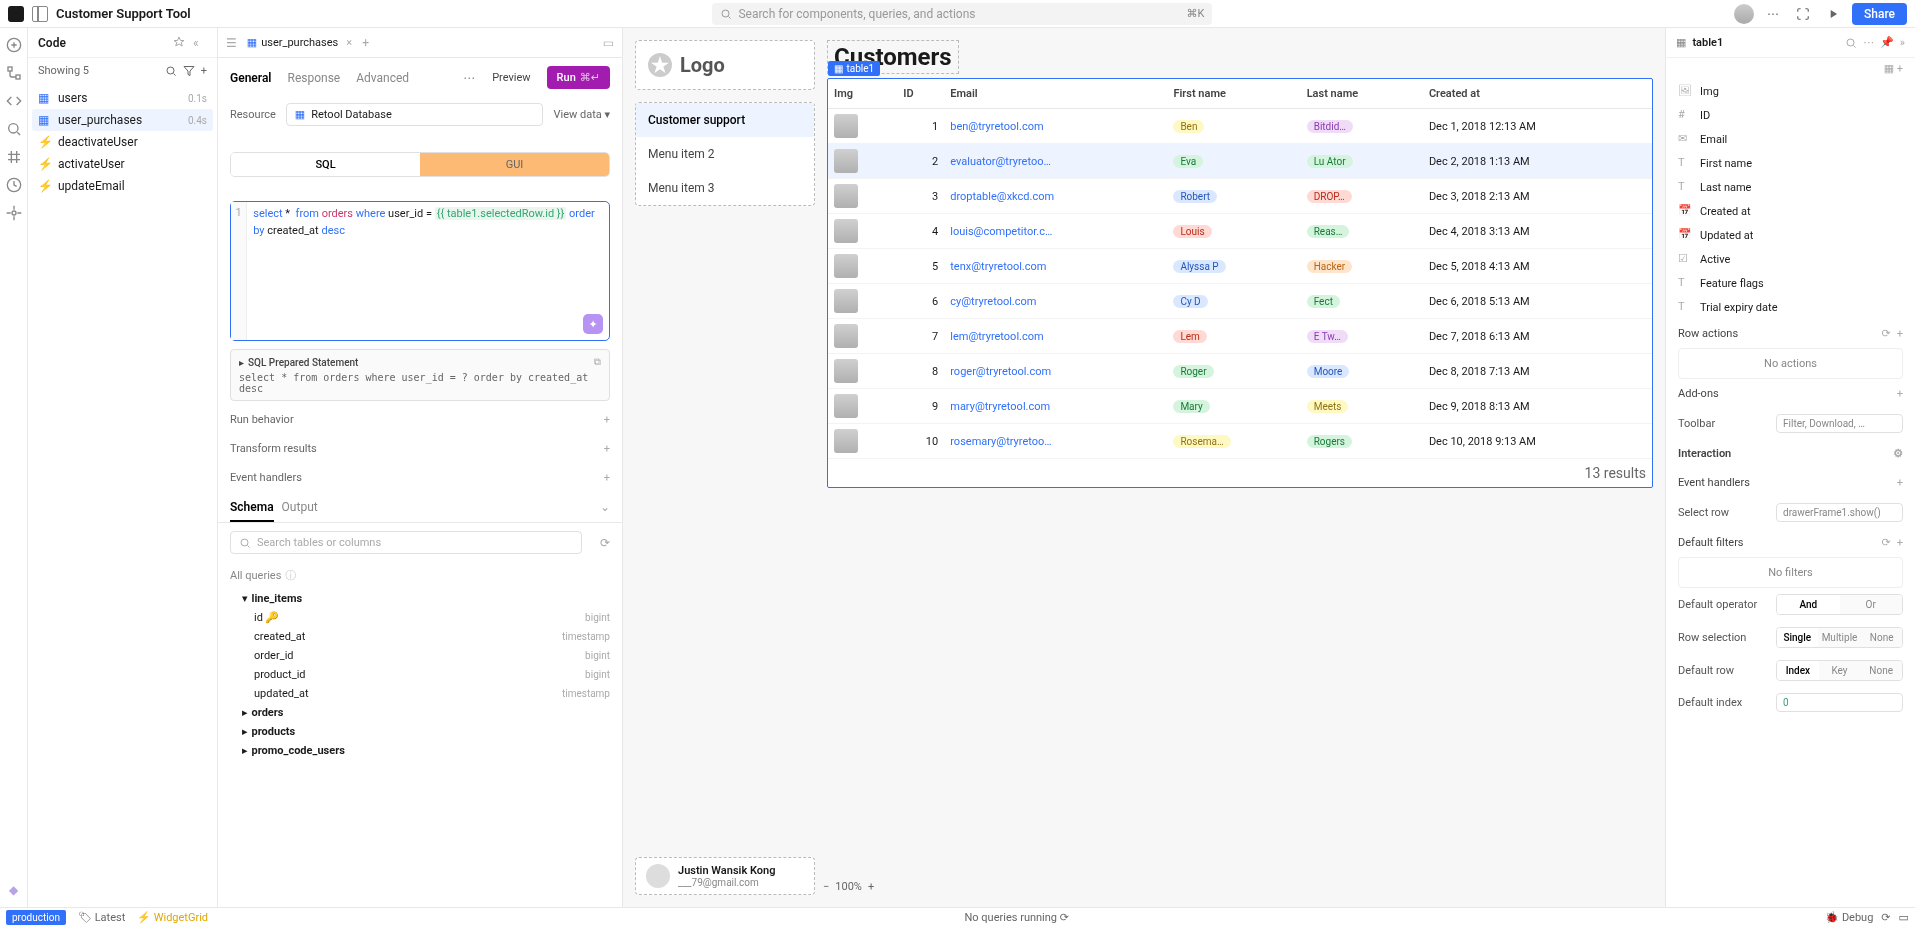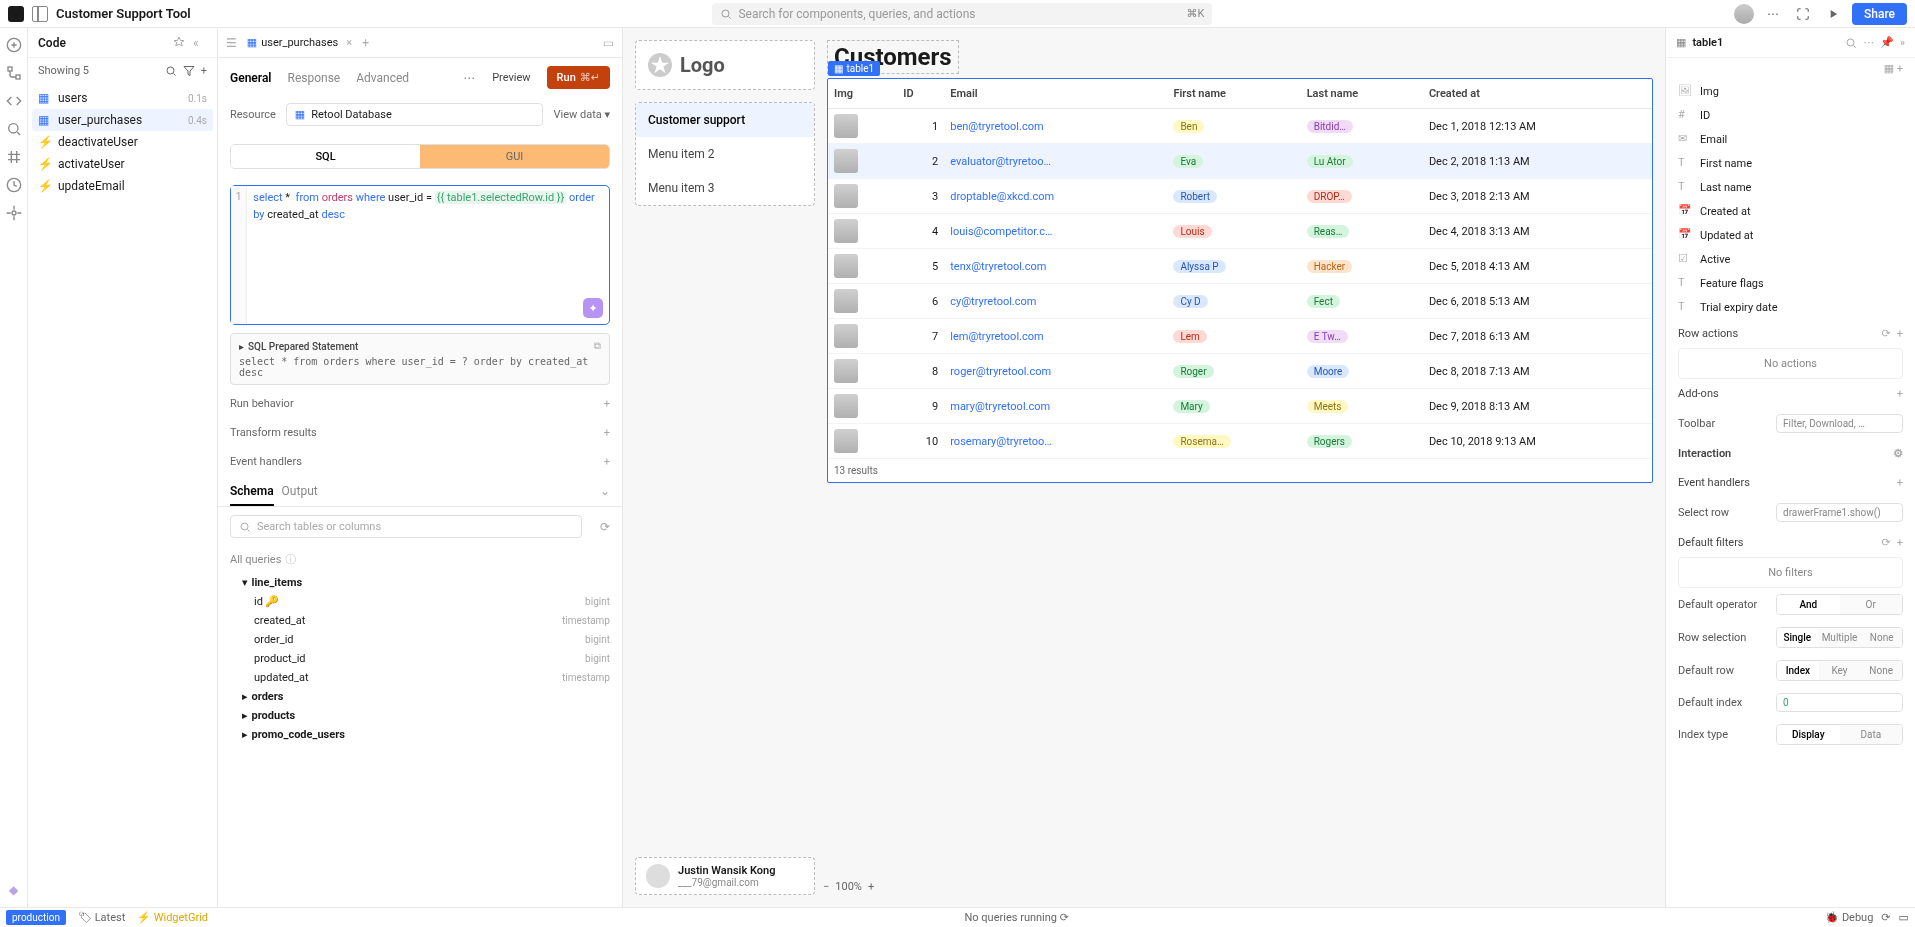--- a/index.html
+++ b/index.html
@@ -37,26 +37,26 @@
 .tabs-bar{height:30px;display:flex;align-items:center;padding:0 8px;gap:6px;border-bottom:1px solid #e8e8e8}
 .tab{display:flex;align-items:center;gap:4px;padding:0 4px;height:100%;font-size:11px}
 .tab-x{color:#aaa;margin-left:4px;cursor:pointer}
 .plus-tab{color:#aaa;cursor:pointer}
 .sub-tabs{display:flex;align-items:center;padding:8px 12px;gap:16px;font-size:12px}
 .sub-tab{color:#888;cursor:pointer}
 .sub-tab.active{color:#000;font-weight:600}
 .sub-tabs-right{margin-left:auto;display:flex;gap:8px;align-items:center}
 .dots{color:#888;cursor:pointer;letter-spacing:1px}
 .preview-btn{padding:4px 8px;border-radius:4px;font-size:11px;cursor:pointer;color:#444}
-.run-btn{background:#c2410c;color:#fff;padding:5px 10px;border-radius:4px;font-size:11px;font-weight:500;cursor:pointer;display:flex;align-items:center;gap:4px}
+.run-btn{background:#a21caf;color:#fff;padding:5px 10px;border-radius:4px;font-size:11px;font-weight:500;cursor:pointer;display:flex;align-items:center;gap:4px}
 .resource-row{display:flex;align-items:center;padding:6px 12px;gap:10px}
 .resource-row .lbl{color:#666;font-size:11px}
 .resource-sel{flex:1;border:1px solid #e0e0e0;border-radius:4px;padding:4px 8px;display:flex;align-items:center;gap:6px;font-size:11px}
 .view-data{color:#666;font-size:11px;cursor:pointer}
-.sql-gui-toggle{display:flex;margin:12px 12px;border:1px solid #e0e0e0;border-radius:5px;overflow:hidden}
+.sql-gui-toggle{display:flex;margin:20px 12px;border:1px solid #e0e0e0;border-radius:5px;overflow:hidden}
 .sql-gui-toggle>div{flex:1;text-align:center;padding:5px;font-size:11px;cursor:pointer;color:#666}
 .sql-gui-toggle>div.active{background:#fff;color:#000;font-weight:500}
 .sql-gui-toggle>div:not(.active){background:#fdba74}
 .sql-editor{margin:4px 12px;border:1.5px solid #3170f9;border-radius:5px;height:140px;display:flex;font-family:Menlo,monospace;font-size:11px;position:relative}
 .gutter{width:20px;background:#fafafa;border-right:1px solid #eee;padding:4px 0;text-align:center;color:#aaa}
 .sql-content{padding:4px 6px;line-height:1.5;white-space:pre-wrap;word-break:break-all}
 .kw{color:#3170f9}.tbl{color:#c73967}.var{color:#38a572;background:#e8f6ee;padding:0 2px;border-radius:2px}
 .ai-badge{position:absolute;bottom:6px;right:6px;width:20px;height:20px;background:#b794f4;border-radius:5px;display:flex;align-items:center;justify-content:center;color:#fff}
 .prep-stmt{margin:4px 12px;border:1px solid #e0e0e0;border-radius:4px;padding:6px 8px;font-size:10px;background:#fafafa}
 .prep-stmt .hdr{display:flex;align-items:center;gap:4px;color:#444;font-weight:500;margin-bottom:4px}
@@ -87,21 +87,21 @@
 .table-wrap{border:1.5px solid #3170f9;background:#fff;border-radius:2px;position:relative}
 .table-badge{position:absolute;top:-18px;left:0;background:#3170f9;color:#fff;font-size:10px;padding:2px 6px;border-radius:2px;display:flex;align-items:center;gap:3px}
 .data-table{width:100%;border-collapse:collapse;font-size:11px}
 .data-table th{text-align:left;padding:8px 6px;font-weight:600;border-bottom:1px solid #e8e8e8;color:#444}
 .data-table td{padding:5px 6px;border-bottom:1px solid #f3f3f3;white-space:nowrap}
 .data-table tr.sel{background:#eef4ff}
 .av{width:24px;height:24px;border-radius:3px;background:linear-gradient(#d0d0d0,#b0b0b0)}
 .email-c{color:#3170f9}
 .pill{display:inline-block;padding:1px 7px;border-radius:10px;font-size:10px}
 .pill.y{background:#fef9c3;color:#92720e}.pill.g{background:#d4f4dd;color:#1a7a3a}.pill.b{background:#dae8ff;color:#2555b8}.pill.p{background:#f0dcf7;color:#8a3cb3}.pill.r{background:#ffd9d4;color:#b82c19}.pill.o{background:#ffe4cc;color:#b86614}
-.table-footer{padding:6px;text-align:left;color:#666;font-size:10px}
+.table-footer{padding:6px;text-align:right;color:#666;font-size:14px}
 .user-card{position:absolute;bottom:12px;left:12px;background:#fff;border:1px dashed #bbb;border-radius:4px;padding:6px 10px;display:flex;align-items:center;gap:8px;width:180px}
 .user-card .av2{width:24px;height:24px;border-radius:50%;background:#ddd}
 .user-card .nm{font-size:11px;font-weight:600}
 .user-card .em{font-size:10px;color:#888}
 .zoom-ctrl{position:absolute;bottom:14px;left:200px;display:flex;align-items:center;gap:6px;font-size:11px;color:#666}
 .inspector{width:250px;border-left:1px solid #e8e8e8;display:flex;flex-direction:column;overflow:auto;font-size:11px}
 .insp-hdr{padding:8px 10px;display:flex;align-items:center;gap:6px;border-bottom:1px solid #f0f0f0}
 .insp-hdr .nm{font-weight:600;flex:1}
 .insp-field{padding:5px 12px;display:flex;align-items:center;gap:8px;cursor:pointer}
 .insp-field .ic{width:14px;height:14px;color:#aaa}
@@ -658,27 +658,20 @@
         <div>Key</div>
         <div>None</div>
       </div>
     </div>
     <div class="insp-row">
         <span class="lbl">Default index</span>
       <div class="insp-input">
           <span style="color:#38a572">0</span>
         </div>
     </div>
-    <div class="insp-row">
-        <span class="lbl">Index type</span>
-      <div class="toggle-grp">
-        <div class="active">Display</div>
-        <div>Data</div>
-      </div>
-    </div>
   </div>
 </div>
 
 <div class="statusbar">
   <span class="sb-prod">production</span>
   <span>🏷 <span>Latest</span></span>
   <span style="color:#e0a800">⚡ <span>WidgetGrid</span></span>
   <span class="sb-center"><span>No queries running</span> ⟳</span>
   <span class="sb-right">
     <span>🐞 <span>Debug</span></span>

